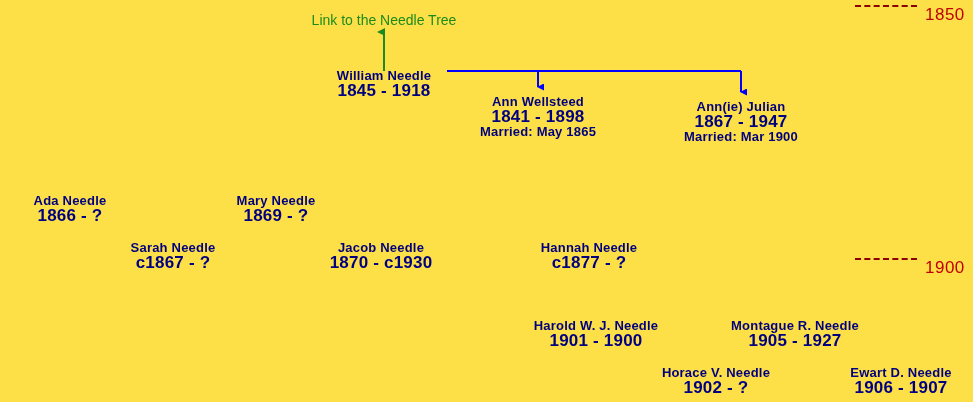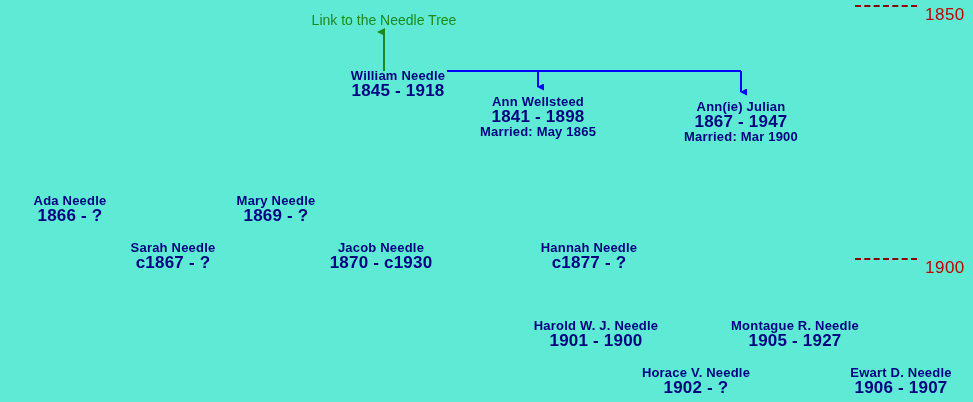--- a/index.html
+++ b/index.html
@@ -5,21 +5,21 @@
 <style>
   html, body {
     margin: 0;
     padding: 0;
     background: #000000;
   }
   #canvas {
     position: relative;
     width: 973px;
     height: 402px;
-    background: #5eead4;
+    background: #fde047;
     overflow: hidden;
     font-family: "Liberation Sans", sans-serif;
   }
 
   
   .person {
     position: absolute;
     text-align: center;
     color: #000080;
     font-weight: bold;
@@ -108,21 +108,21 @@
 
     <line x1="447" y1="71" x2="741" y2="71" stroke="#0000ff" stroke-width="2"></line>
 
     <line x1="538" y1="71" x2="538" y2="87" stroke="#0000ff" stroke-width="2" marker-end="url(#arrow-blue)"></line>
 
     <line x1="741" y1="71" x2="741" y2="92" stroke="#0000ff" stroke-width="2" marker-end="url(#arrow-blue)"></line>
   </svg>
 
   <div class="link-label" style="left:384px; top:12px;">Link to the Needle Tree</div>
 
-  <div class="person" style="left:398px; top:68px;">
+  <div class="person" style="left:384px; top:68px;">
     <span class="p-name">William Needle</span>
     <span class="p-dates">1845 - 1918</span>
   </div>
 
   <div class="person" style="left:538px; top:94px;">
     <span class="p-name">Ann Wellsteed</span>
     <span class="p-dates">1841 - 1898</span>
     <span class="p-married">Married: May 1865</span>
   </div>
 
@@ -156,21 +156,21 @@
   <div class="person" style="left:589px; top:240px;">
     <span class="p-name">Hannah Needle</span>
     <span class="p-dates">c1877 - ?</span>
   </div>
 
   <div class="person" style="left:596px; top:318px;">
     <span class="p-name">Harold W. J. Needle</span>
     <span class="p-dates">1901 - 1900</span>
   </div>
 
-  <div class="person" style="left:696px; top:365px;">
+  <div class="person" style="left:716px; top:365px;">
     <span class="p-name">Horace V. Needle</span>
     <span class="p-dates">1902 - ?</span>
   </div>
 
   <div class="person" style="left:795px; top:318px;">
     <span class="p-name">Montague R. Needle</span>
     <span class="p-dates">1905 - 1927</span>
   </div>
 
   <div class="person" style="left:901px; top:365px;">

